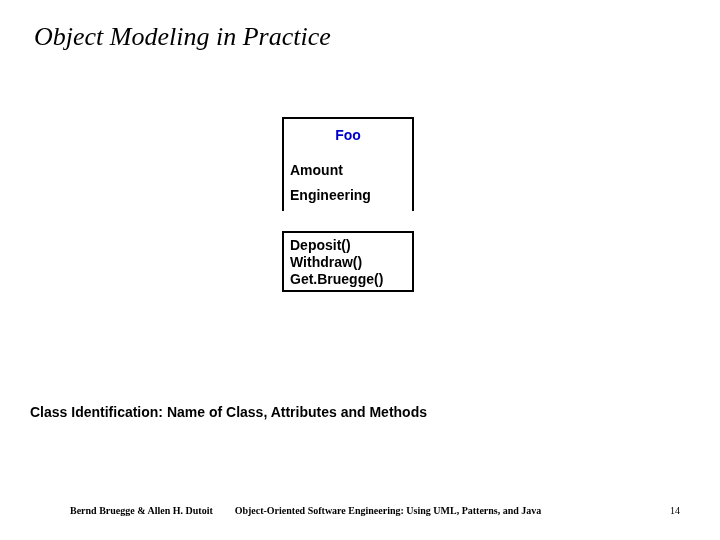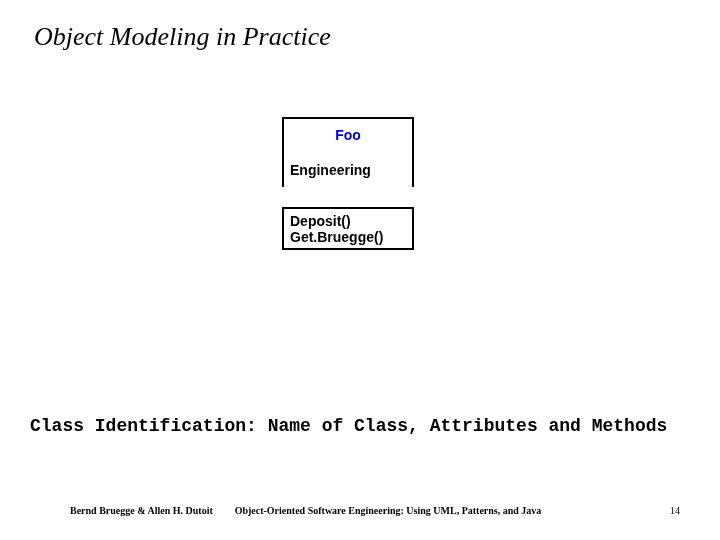--- a/index.html
+++ b/index.html
@@ -57,24 +57,24 @@
   .uml .ops {
     margin-top: 20px;
     padding: 4px 6px 2px 6px;
   }
   .uml .ops .row {
     padding: 0;
   }
   .subheading {
     position: absolute;
     left: 30px;
-    top: 416px;
-    font-family: Liberation Mono, monospace;
+    top: 404px;
+    font-family: Liberation Sans, sans-serif;
     font-weight: bold;
-    font-size: 18px;
+    font-size: 14px;
     white-space: nowrap;
   }
   .question {
     position: absolute;
     left: 94px;
     top: 424px;
     font-family: Verdana, Geneva, sans-serif;
     font-weight: bold;
     font-size: 16px;
   }
@@ -113,24 +113,26 @@
 </head>
 <body>
 
 <div class="slide">
 
   <div class="title">Object Modeling in Practice</div>
 
   <div class="uml">
     <div class="compartment name">Foo</div>
     <div class="compartment attrs">
+      <div class="row">Amount</div>
       <div class="row">Engineering</div>
     </div>
     <div class="compartment ops">
       <div class="row">Deposit()</div>
+      <div class="row">Withdraw()</div>
       <div class="row">Get.Bruegge()</div>
     </div>
   </div>
 
   <div class="subheading">Class Identification: Name of Class, Attributes and Methods</div>
 
 
   <div class="footer">
     <div class="footer-left">Bernd Bruegge &amp; Allen H. Dutoit</div>
     <div class="footer-center">Object-Oriented Software Engineering: Using UML, Patterns, and Java</div>

